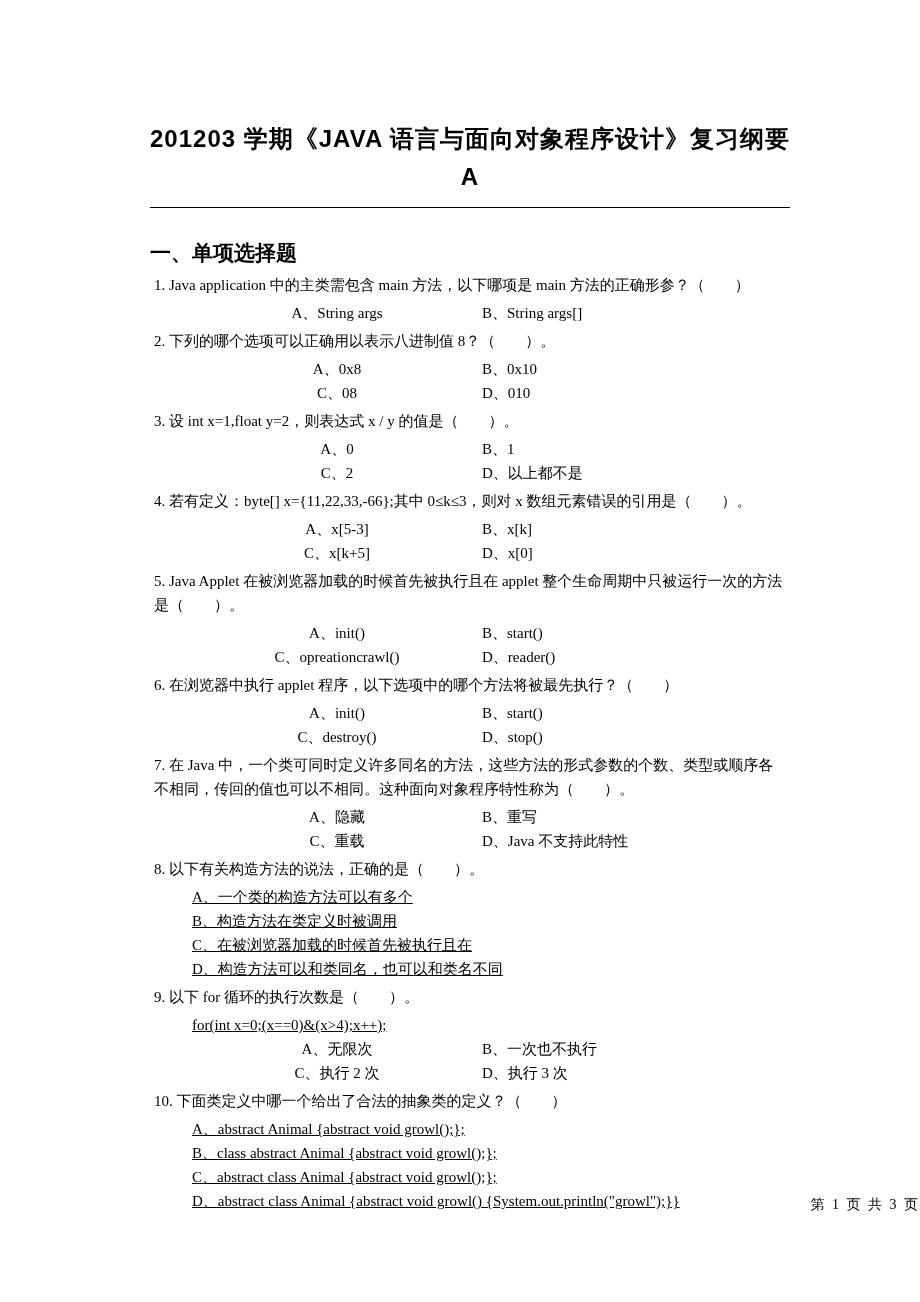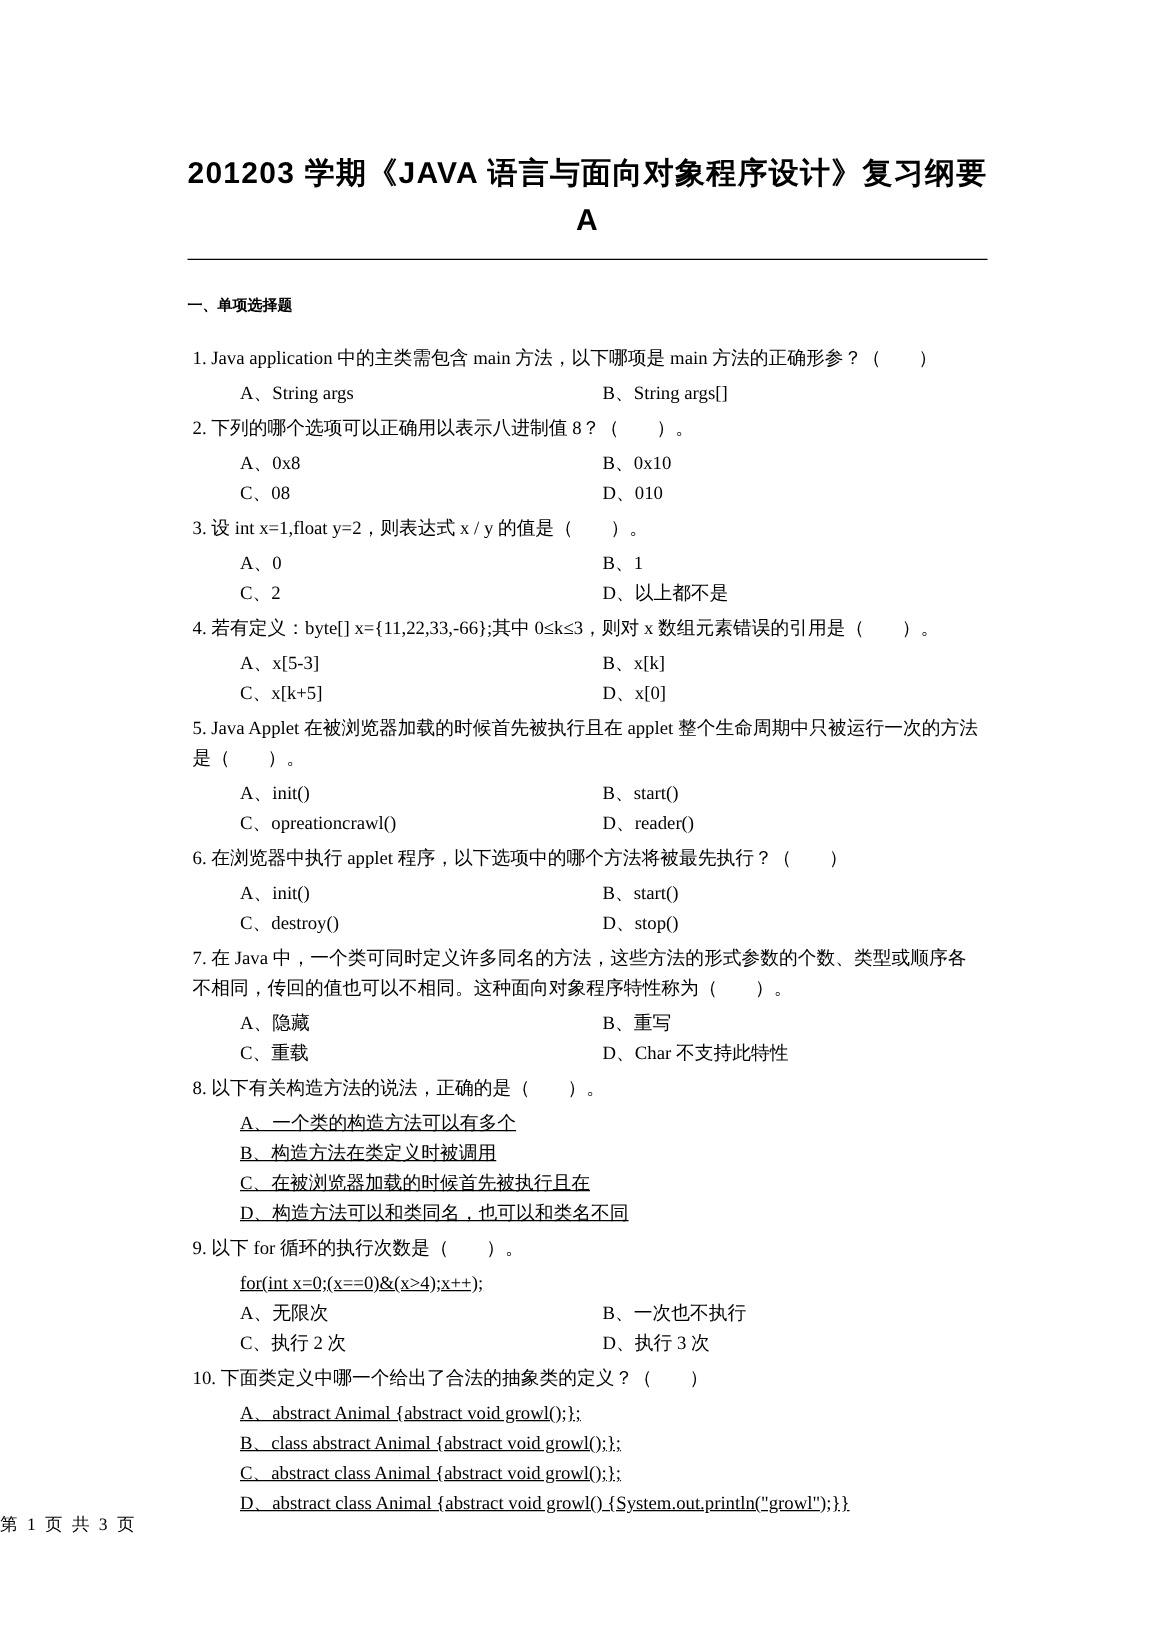--- a/index.html
+++ b/index.html
@@ -24,48 +24,48 @@
     font-weight: bold;
     font-size: 24px;
     letter-spacing: 1px;
   }
   .hr {
     border: none;
     border-top: 1.5px solid #000;
     margin: 10px 0 28px 0;
   }
   .section-head {
-    font-family: Liberation Mono, monospace;
+    font-family: Liberation Sans, sans-serif;
     font-weight: bold;
-    font-size: 12px;
-    margin-bottom: 20px;
+    font-size: 21px;
+    margin-bottom: 4px;
   }
   .q {
     margin: 4px;
     overflow: hidden;
   }
   .opts {
     overflow: hidden;
     padding-left: 42px;
   }
   .opts .col {
     float: left;
   }
-  .opts .col.a { width: 290px; }
+  .opts .col.a { width: 290px; text-align: center; }
   .opts .col.b { width: auto; }
   .opts-single {
     padding-left: 42px;
   }
   .opts-single div { line-height: 1.6; text-decoration: underline; }
   .footer {
     position: absolute;
-    bottom: 70px;
+    bottom: 86px;
     left: 0;
     right: 0;
-    text-align: left;
+    text-align: right;
     font-size: 14px;
     letter-spacing: 2px;
   }
 </style>
 </head>
 <body>
 
 <div class="page">
 
   <div class="title">201203 学期《JAVA 语言与面向对象程序设计》复习纲要 A</div>
@@ -129,21 +129,21 @@
     <div class="col b">D、stop()</div>
   </div>
 
   <div class="q">7. 在 Java 中，一个类可同时定义许多同名的方法，这些方法的形式参数的个数、类型或顺序各不相同，传回的值也可以不相同。这种面向对象程序特性称为（　　）。</div>
   <div class="opts">
     <div class="col a">A、隐藏</div>
     <div class="col b">B、重写</div>
   </div>
   <div class="opts">
     <div class="col a">C、重载</div>
-    <div class="col b">D、Char 不支持此特性</div>
+    <div class="col b">D、Java 不支持此特性</div>
   </div>
 
   <div class="q">8. 以下有关构造方法的说法，正确的是（　　）。</div>
   <div class="opts-single">
     <div>A、一个类的构造方法可以有多个</div>
     <div>B、构造方法在类定义时被调用</div>
     <div>C、在被浏览器加载的时候首先被执行且在</div>
     <div>D、构造方法可以和类同名，也可以和类名不同</div>
   </div>
 

